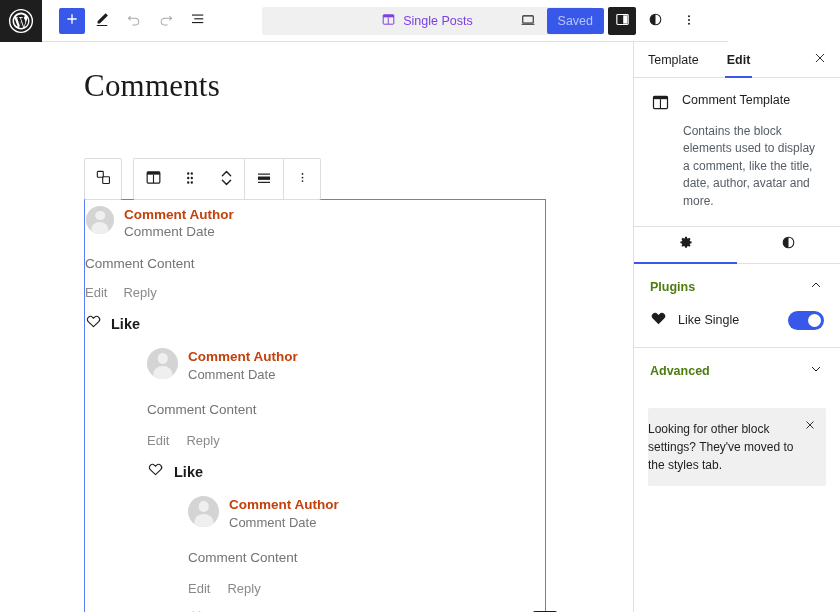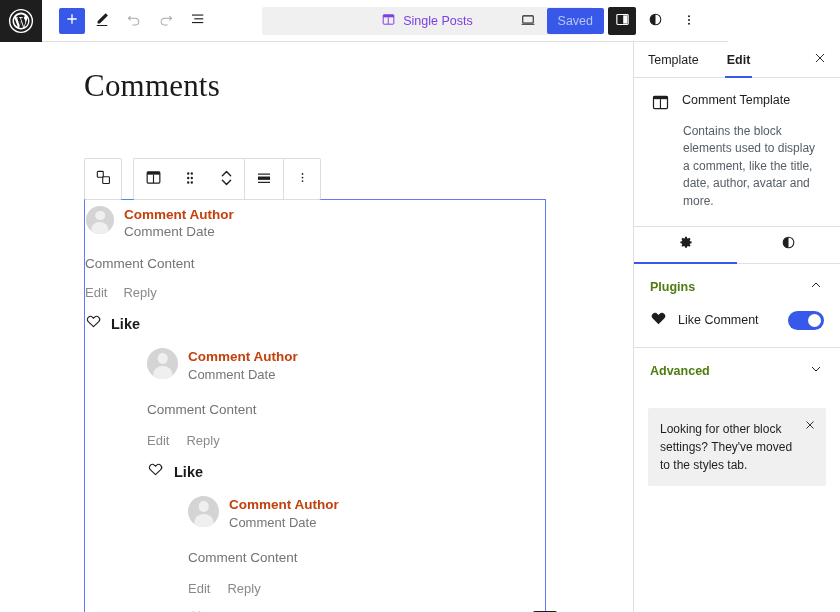--- a/index.html
+++ b/index.html
@@ -228,21 +228,21 @@
     background: #3858e9; position: relative; cursor: pointer;
   }
   .toggle::after {
     content: ""; position: absolute; right: 3px; top: 3px;
     width: 13px; height: 13px; border-radius: 50%; background: #fff;
   }
   .sb-divider { height: 1px; background: #e0e0e0; }
 
   .sb-notice {
     margin: 14px 14px; background: #f0f0f0; border-radius: 2px;
-    padding: 12px 12px; position: relative;
+    padding: 12px 0; position: relative;
   }
   .sb-notice-text {
     font-size: 12px; line-height: 1.5; color: #1e1e1e;
     padding-right: 20px;
   }
   .sb-notice-close {
     position: absolute; right: 8px; top: 10px;
     width: 16px; height: 16px; display: flex; align-items: center;
     justify-content: center; cursor: pointer;
   }
@@ -559,21 +559,21 @@
     </span>
   </div>
 
 
   <div class="sb-plugin-row">
     <span>
       <svg width="17" height="17" viewBox="0 0 24 24">
         <path d="M12 20 3.9 12.1a4.7 4.7 0 0 1 6.7-6.6l1.4 1.4 1.4-1.4a4.7 4.7 0 0 1 6.7 6.6z" fill="#1e1e1e"></path>
       </svg>
     </span>
-    <span class="sb-plugin-label">Like Comment</span>
+    <span class="sb-plugin-label">Like Single</span>
     <span class="toggle"></span>
   </div>
 
   <div class="sb-divider"></div>
 
   <div class="sb-section">
     <span class="sb-section-title">Advanced</span>
     <span>
       <svg width="16" height="16" viewBox="0 0 24 24">
         <path d="M6.5 9.5 12 15l5.5-5.5" fill="none" stroke="#1e1e1e" stroke-width="1.5" stroke-linecap="round" stroke-linejoin="round"></path>

